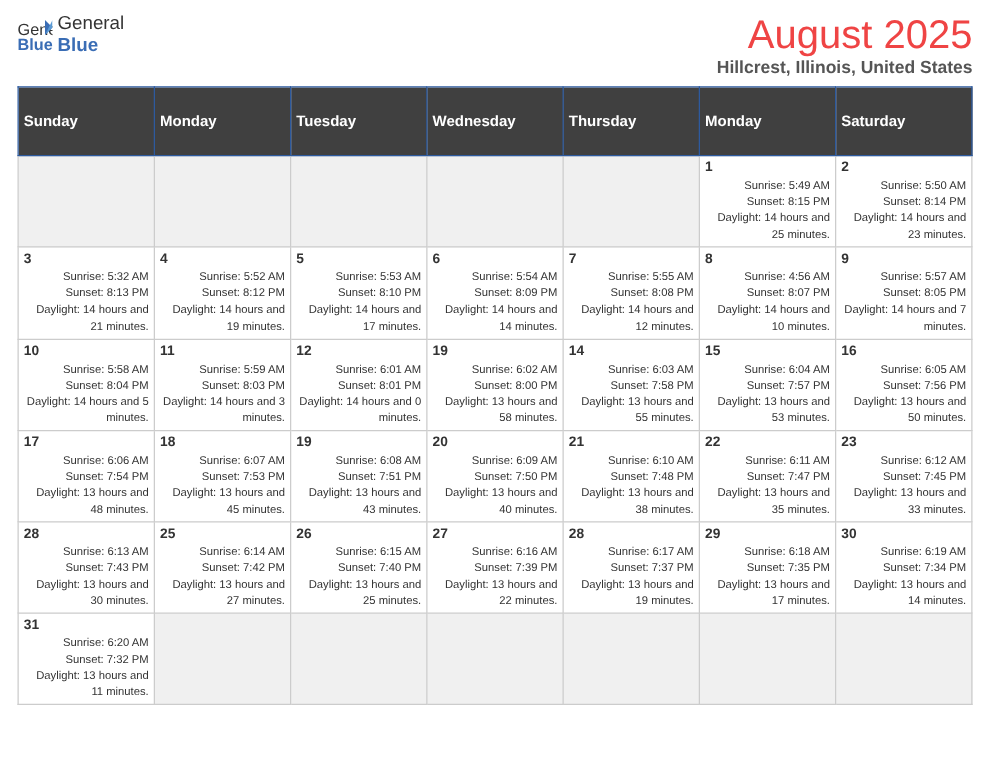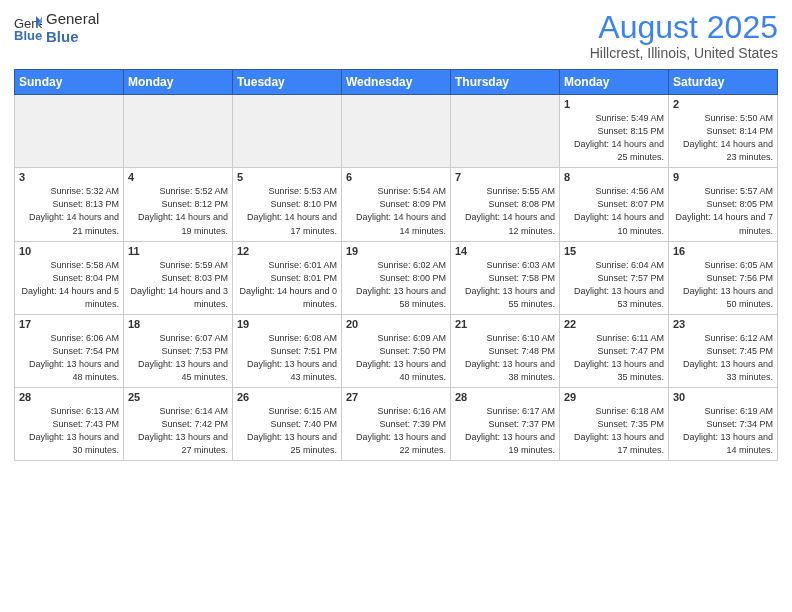--- a/index.html
+++ b/index.html
@@ -30,39 +30,39 @@
     .logo-icon {
       width: 28px;
       height: 28px;
     }
     .title-block {
       text-align: right;
     }
     .title-block h1 {
       font-size: 32px;
       font-weight: normal;
-      color: #3b82f6;
+      color: #ef4444;
       line-height: 1.1;
     }
     .title-block h2 {
       font-size: 14px;
-      font-weight: normal;
+      font-weight: bold;
       color: #555;
     }
     .calendar {
       width: 100%;
       border-collapse: collapse;
       border: 1px solid #ccc;
     }
     .calendar th {
-      background: #3b82f6;
+      background: #404040;
       color: #fff;
       font-size: 12px;
       font-weight: bold;
-      padding: 5px 4px;
+      padding: 20px 4px;
       text-align: left;
       border: 1px solid #2d5a9e;
       width: calc(100% / 7);
     }
     .calendar td {
       vertical-align: top;
       border: 1px solid #ccc;
       padding: 3px 4px;
       font-size: 9.5px;
       color: #333;
@@ -345,15 +345,30 @@
 and 17 minutes.</div>
           </td>
           <td>
             <span class="day-number">30</span>
             <div class="day-info">Sunrise: 6:19 AM
 Sunset: 7:34 PM
 Daylight: 13 hours
 and 14 minutes.</div>
           </td>
         </tr>
+        <tr>
+          <td class="last-row">
+            <span class="day-number">31</span>
+            <div class="day-info">Sunrise: 6:20 AM
+Sunset: 7:32 PM
+Daylight: 13 hours
+and 11 minutes.</div>
+          </td>
+          <td class="empty last-row"></td>
+          <td class="empty last-row"></td>
+          <td class="empty last-row"></td>
+          <td class="empty last-row"></td>
+          <td class="empty last-row"></td>
+          <td class="empty last-row"></td>
+        </tr>
       </tbody>
   </table>
 </div>
 
 </body></html>

